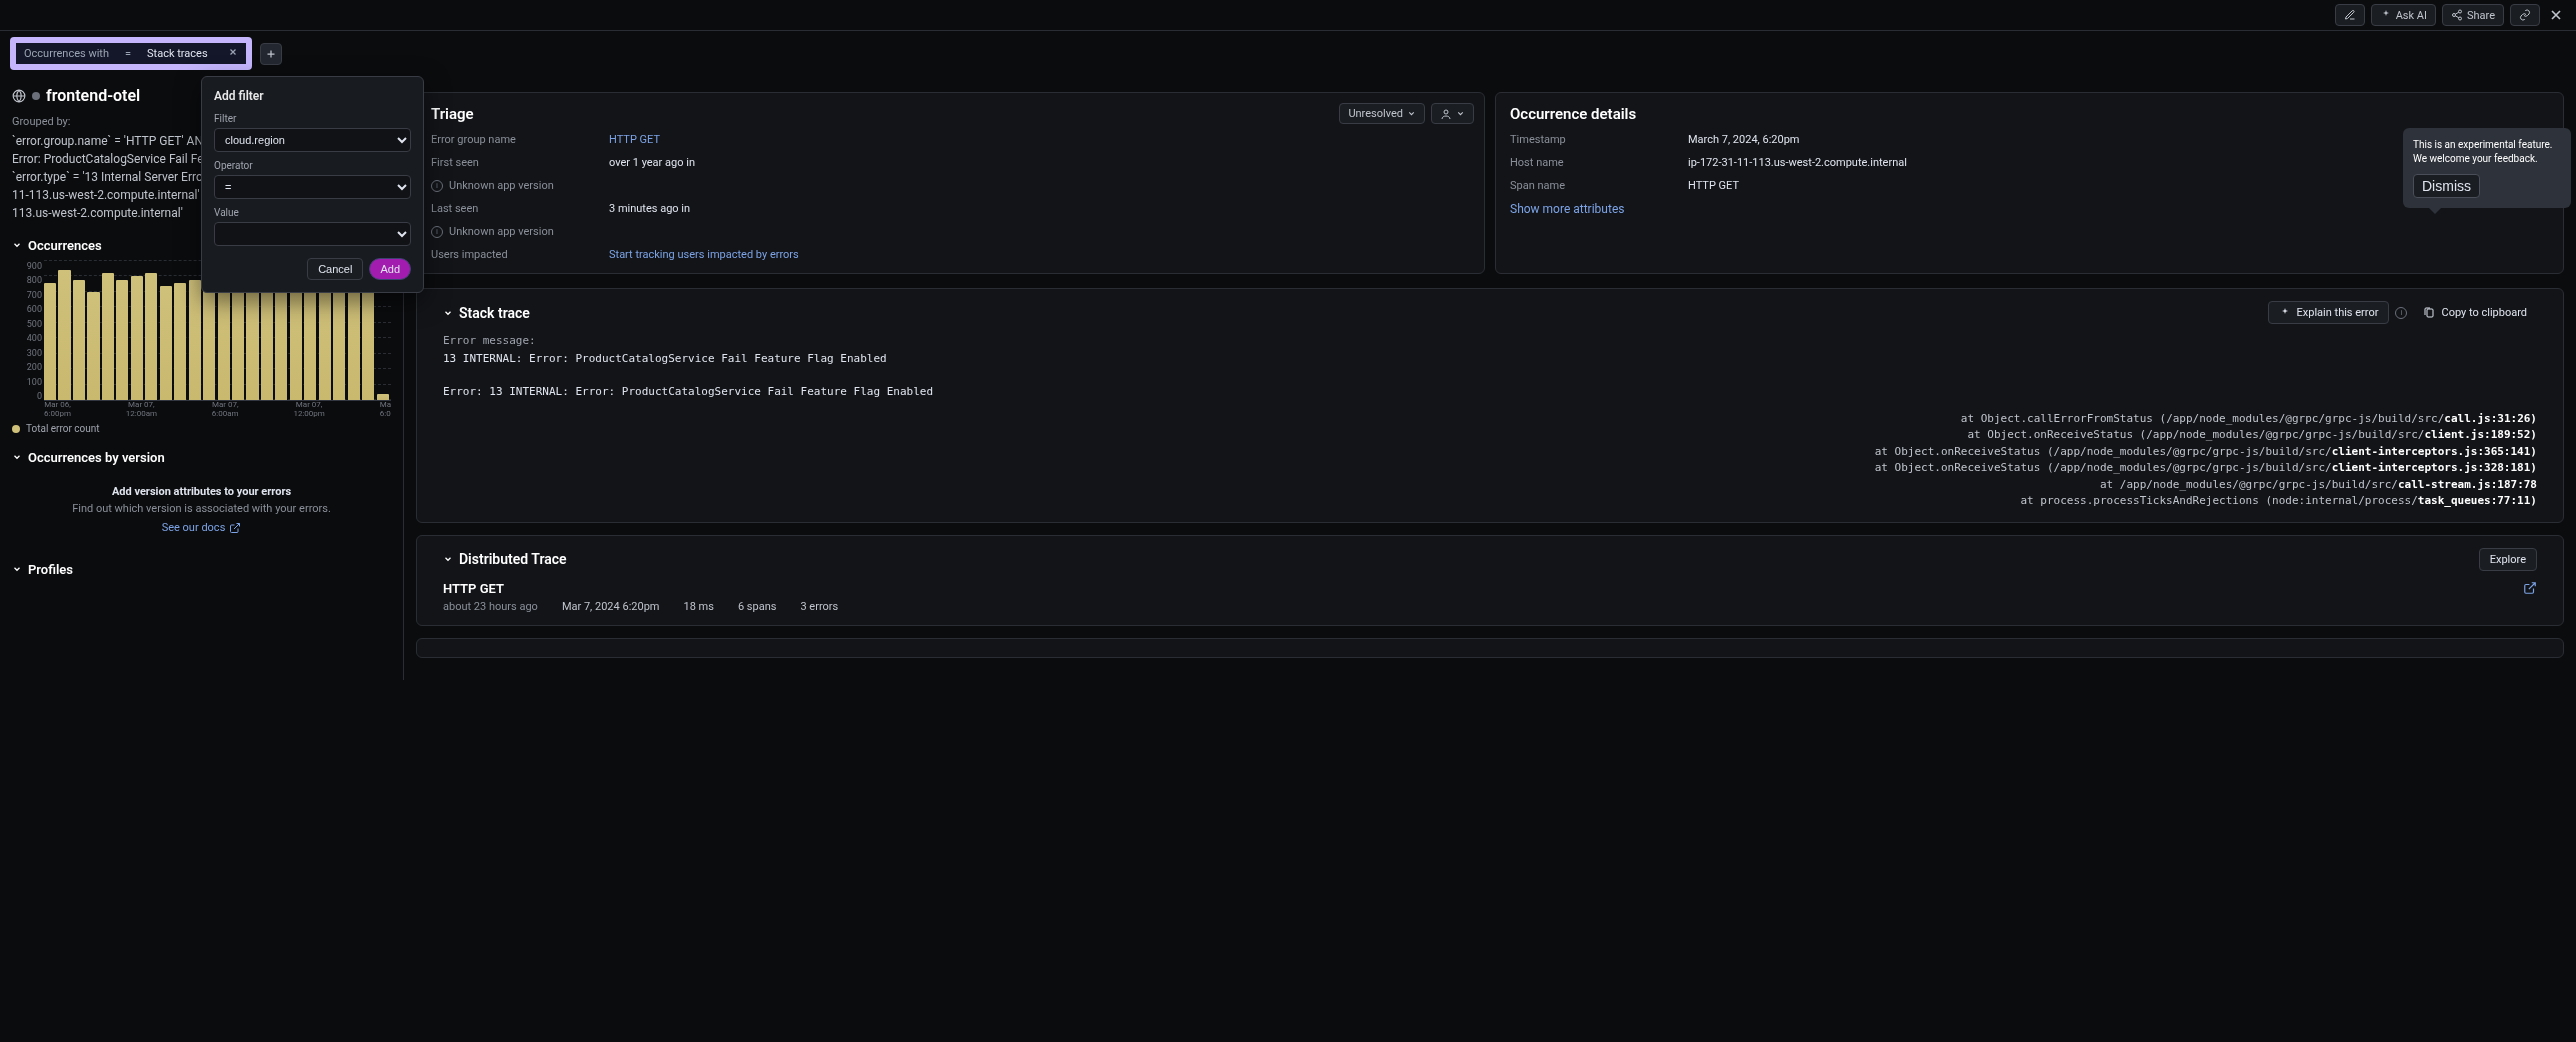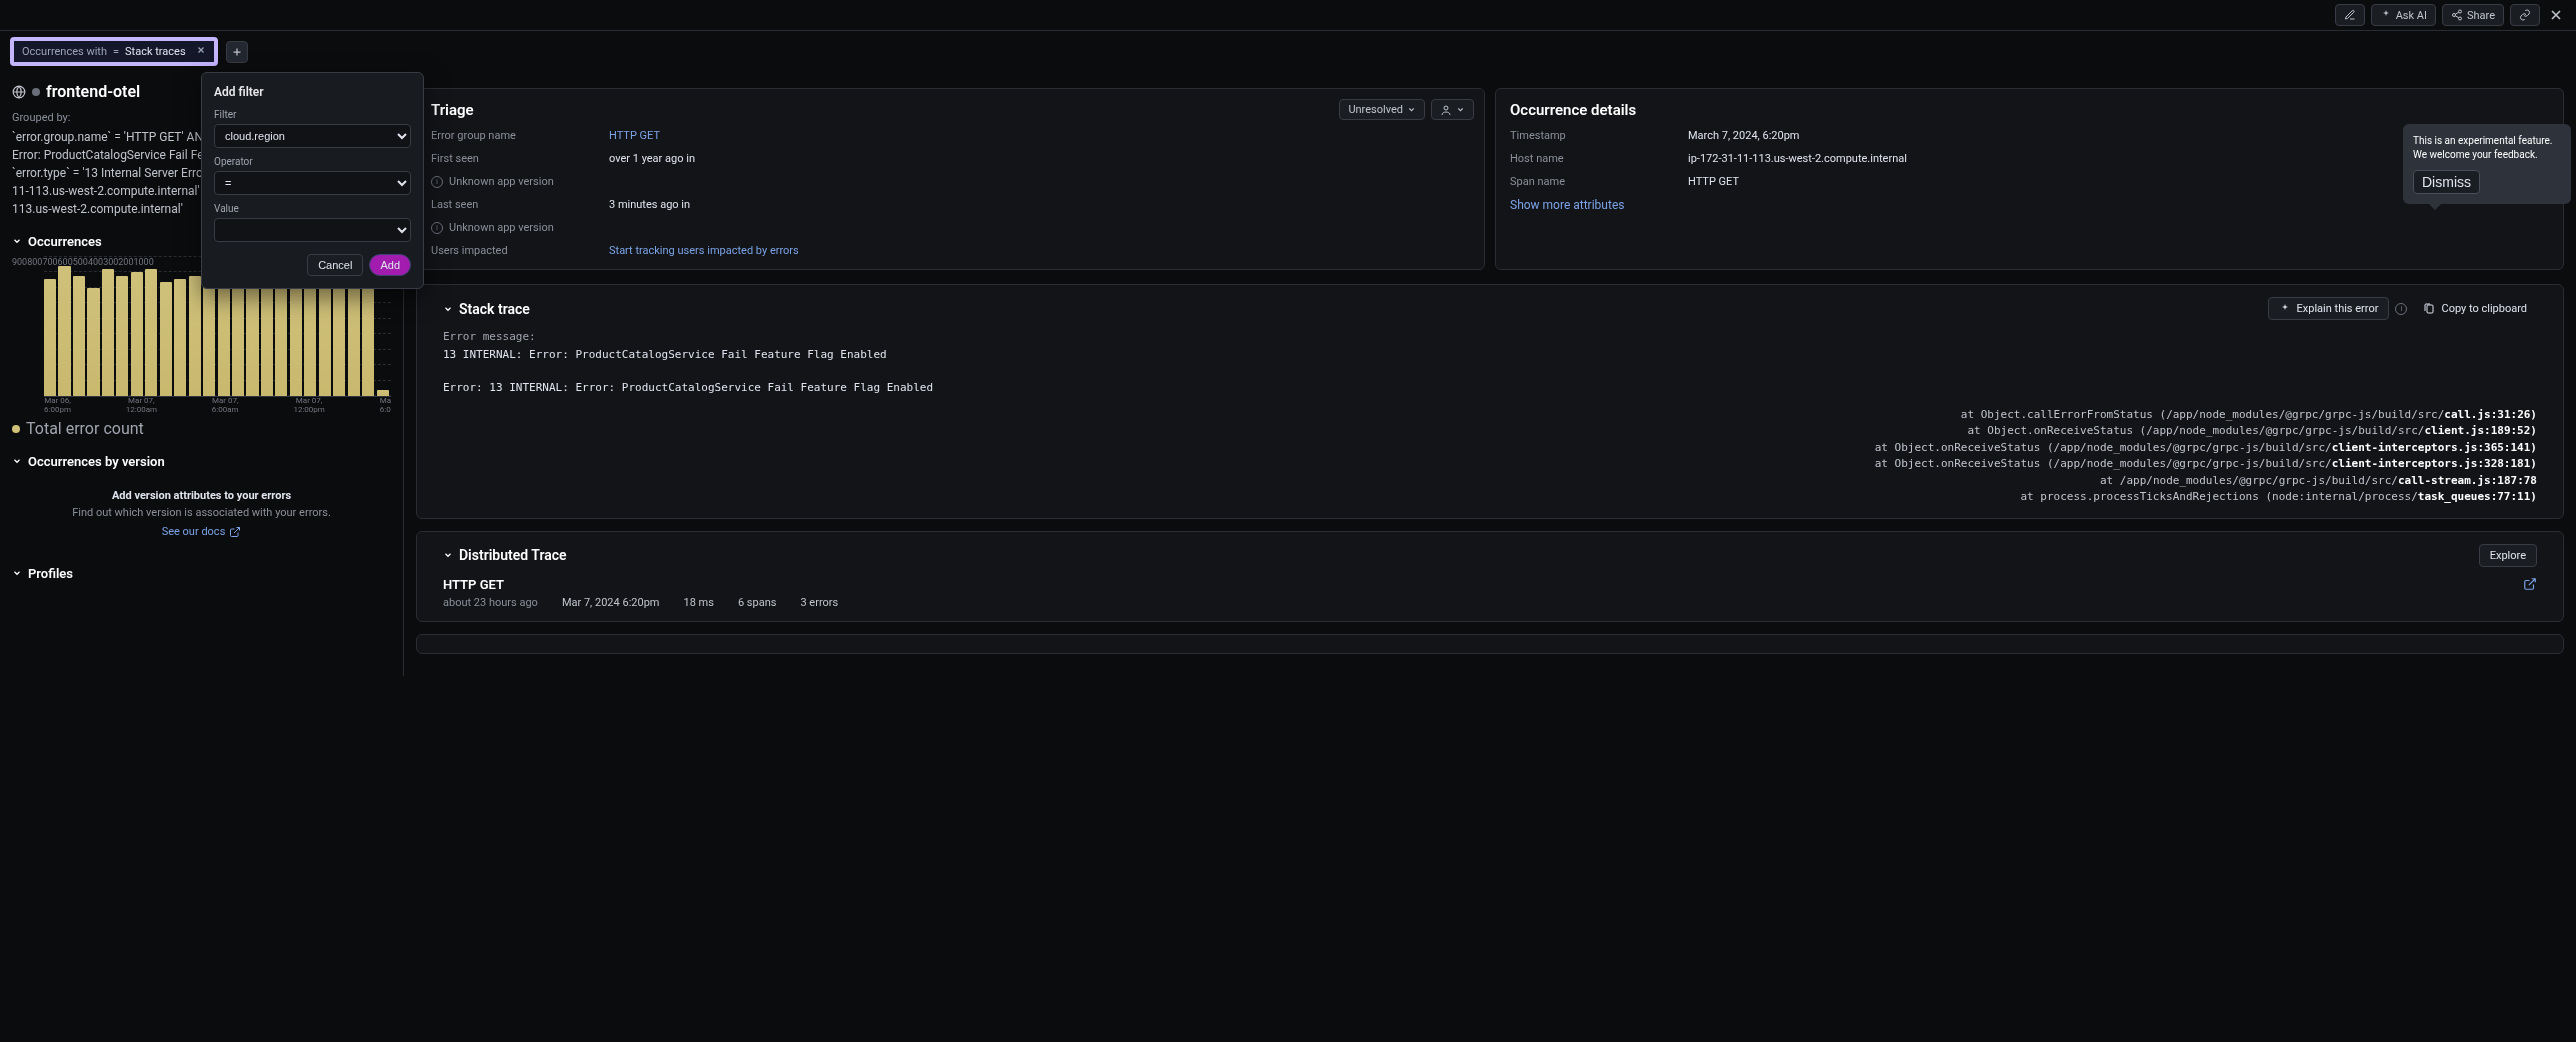--- a/index.html
+++ b/index.html
@@ -31,26 +31,26 @@
     }
     .icon { display: inline-flex; align-items: center; justify-content: center; }
     .filter-bar {
       display: flex;
       align-items: center;
       gap: 8px;
       padding: 6px 10px;
     }
     .filter-chip {
       background: #14172a;
-      border: 4px solid #c4b5fd;
+      border: 6px solid #c4b5fd;
       border-radius: 4px;
       padding: 4px 8px;
       display: flex;
       align-items: center;
-      gap: 6px;
+      gap: 16px;
       font-size: 11px;
     }
     .chip-key { color: #9aa4b2; }
     .chip-op { color: #9aa4b2; }
     .chip-val { color: #e0e4ee; }
     .chip-close {
       color: #9aa4b2;
       cursor: pointer;
       margin-left: 4px;
     }
@@ -146,21 +146,21 @@
       position: relative;
       margin-bottom: 4px;
     }
     .y-axis {
       position: absolute;
       left: 0;
       top: 0;
       bottom: 18px;
       width: 30px;
       display: flex;
-      flex-direction: row;
+      flex-direction: column;
       justify-content: space-between;
       font-size: 9px;
       color: #70747e;
       text-align: right;
     }
     .plot {
       position: absolute;
       left: 32px;
       right: 0;
       top: 0;
@@ -187,21 +187,21 @@
       display: flex;
       justify-content: space-between;
       font-size: 8px;
       color: #70747e;
     }
     .x-tick { display: flex; flex-direction: column; align-items: center; line-height: 1.1; }
     .legend {
       display: flex;
       align-items: center;
       gap: 6px;
-      font-size: 16px;
+      font-size: 10px;
       color: #a0a4ae;
       margin-top: 4px;
     }
     .legend-dot { width: 8px; height: 8px; border-radius: 50%; background: #cfc07a; }
 
     .version-empty {
       text-align: center;
       padding: 12px 0;
       font-size: 11px;
       color: #8a8f99;

